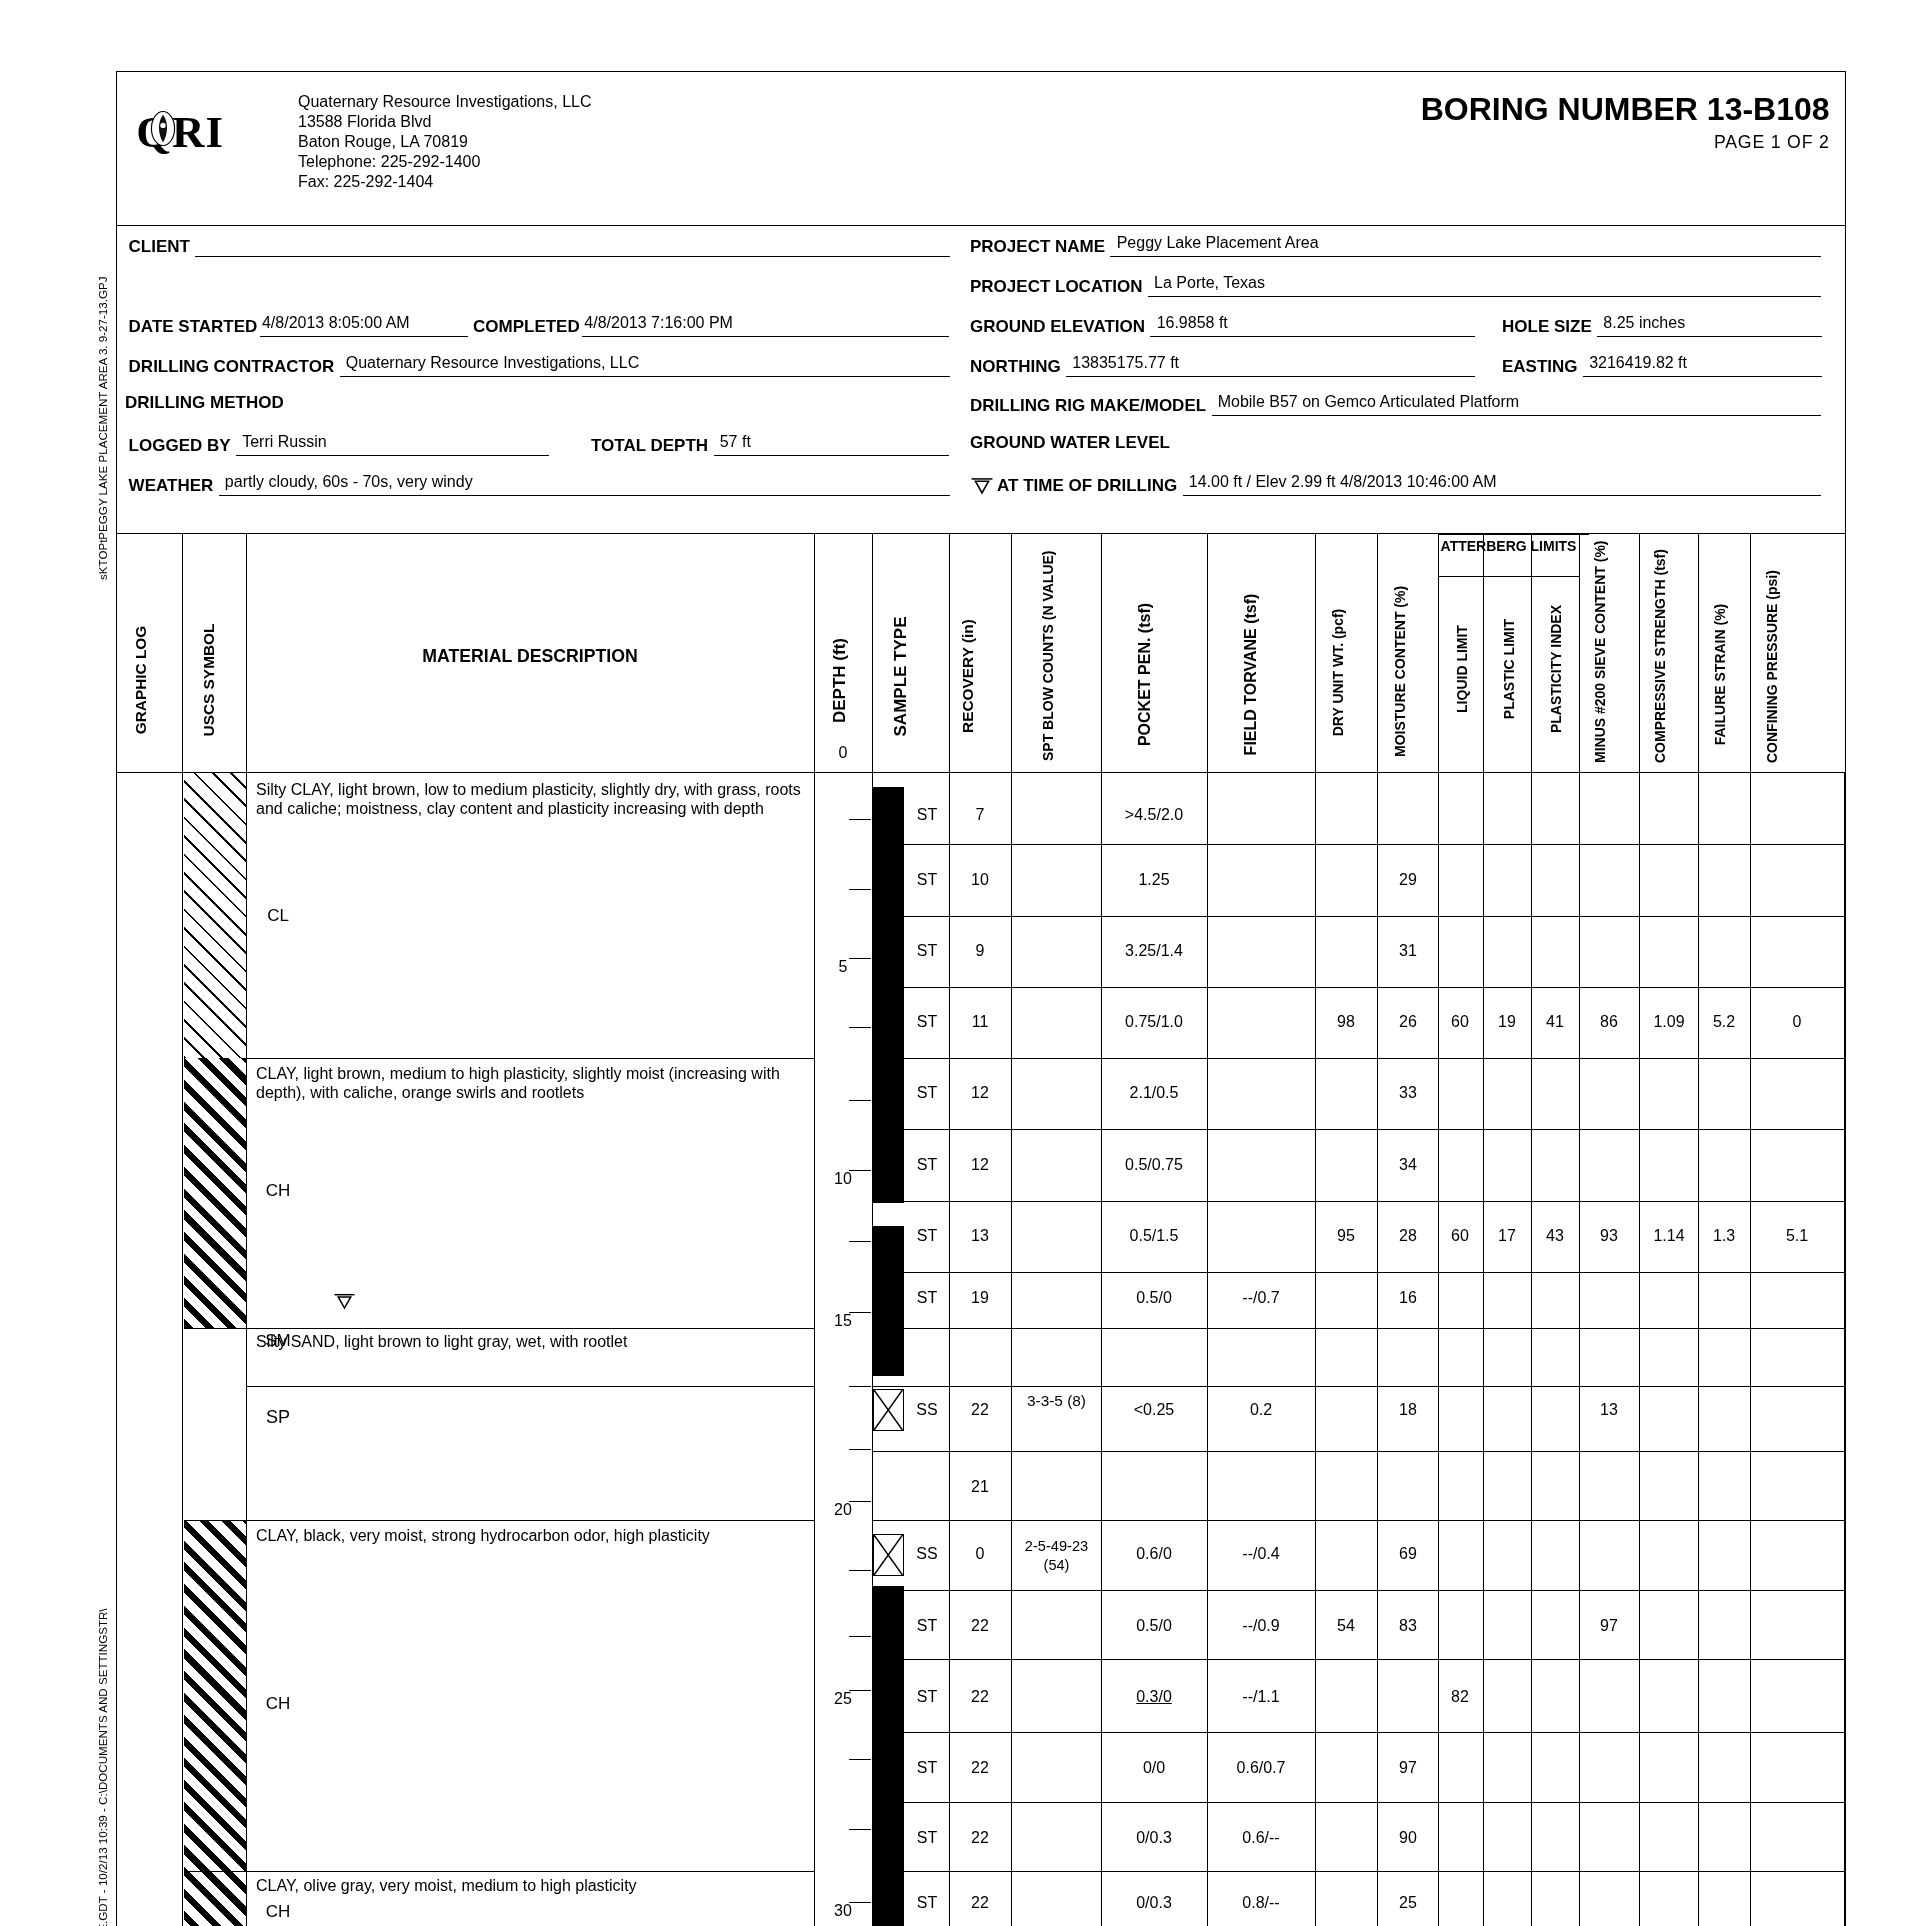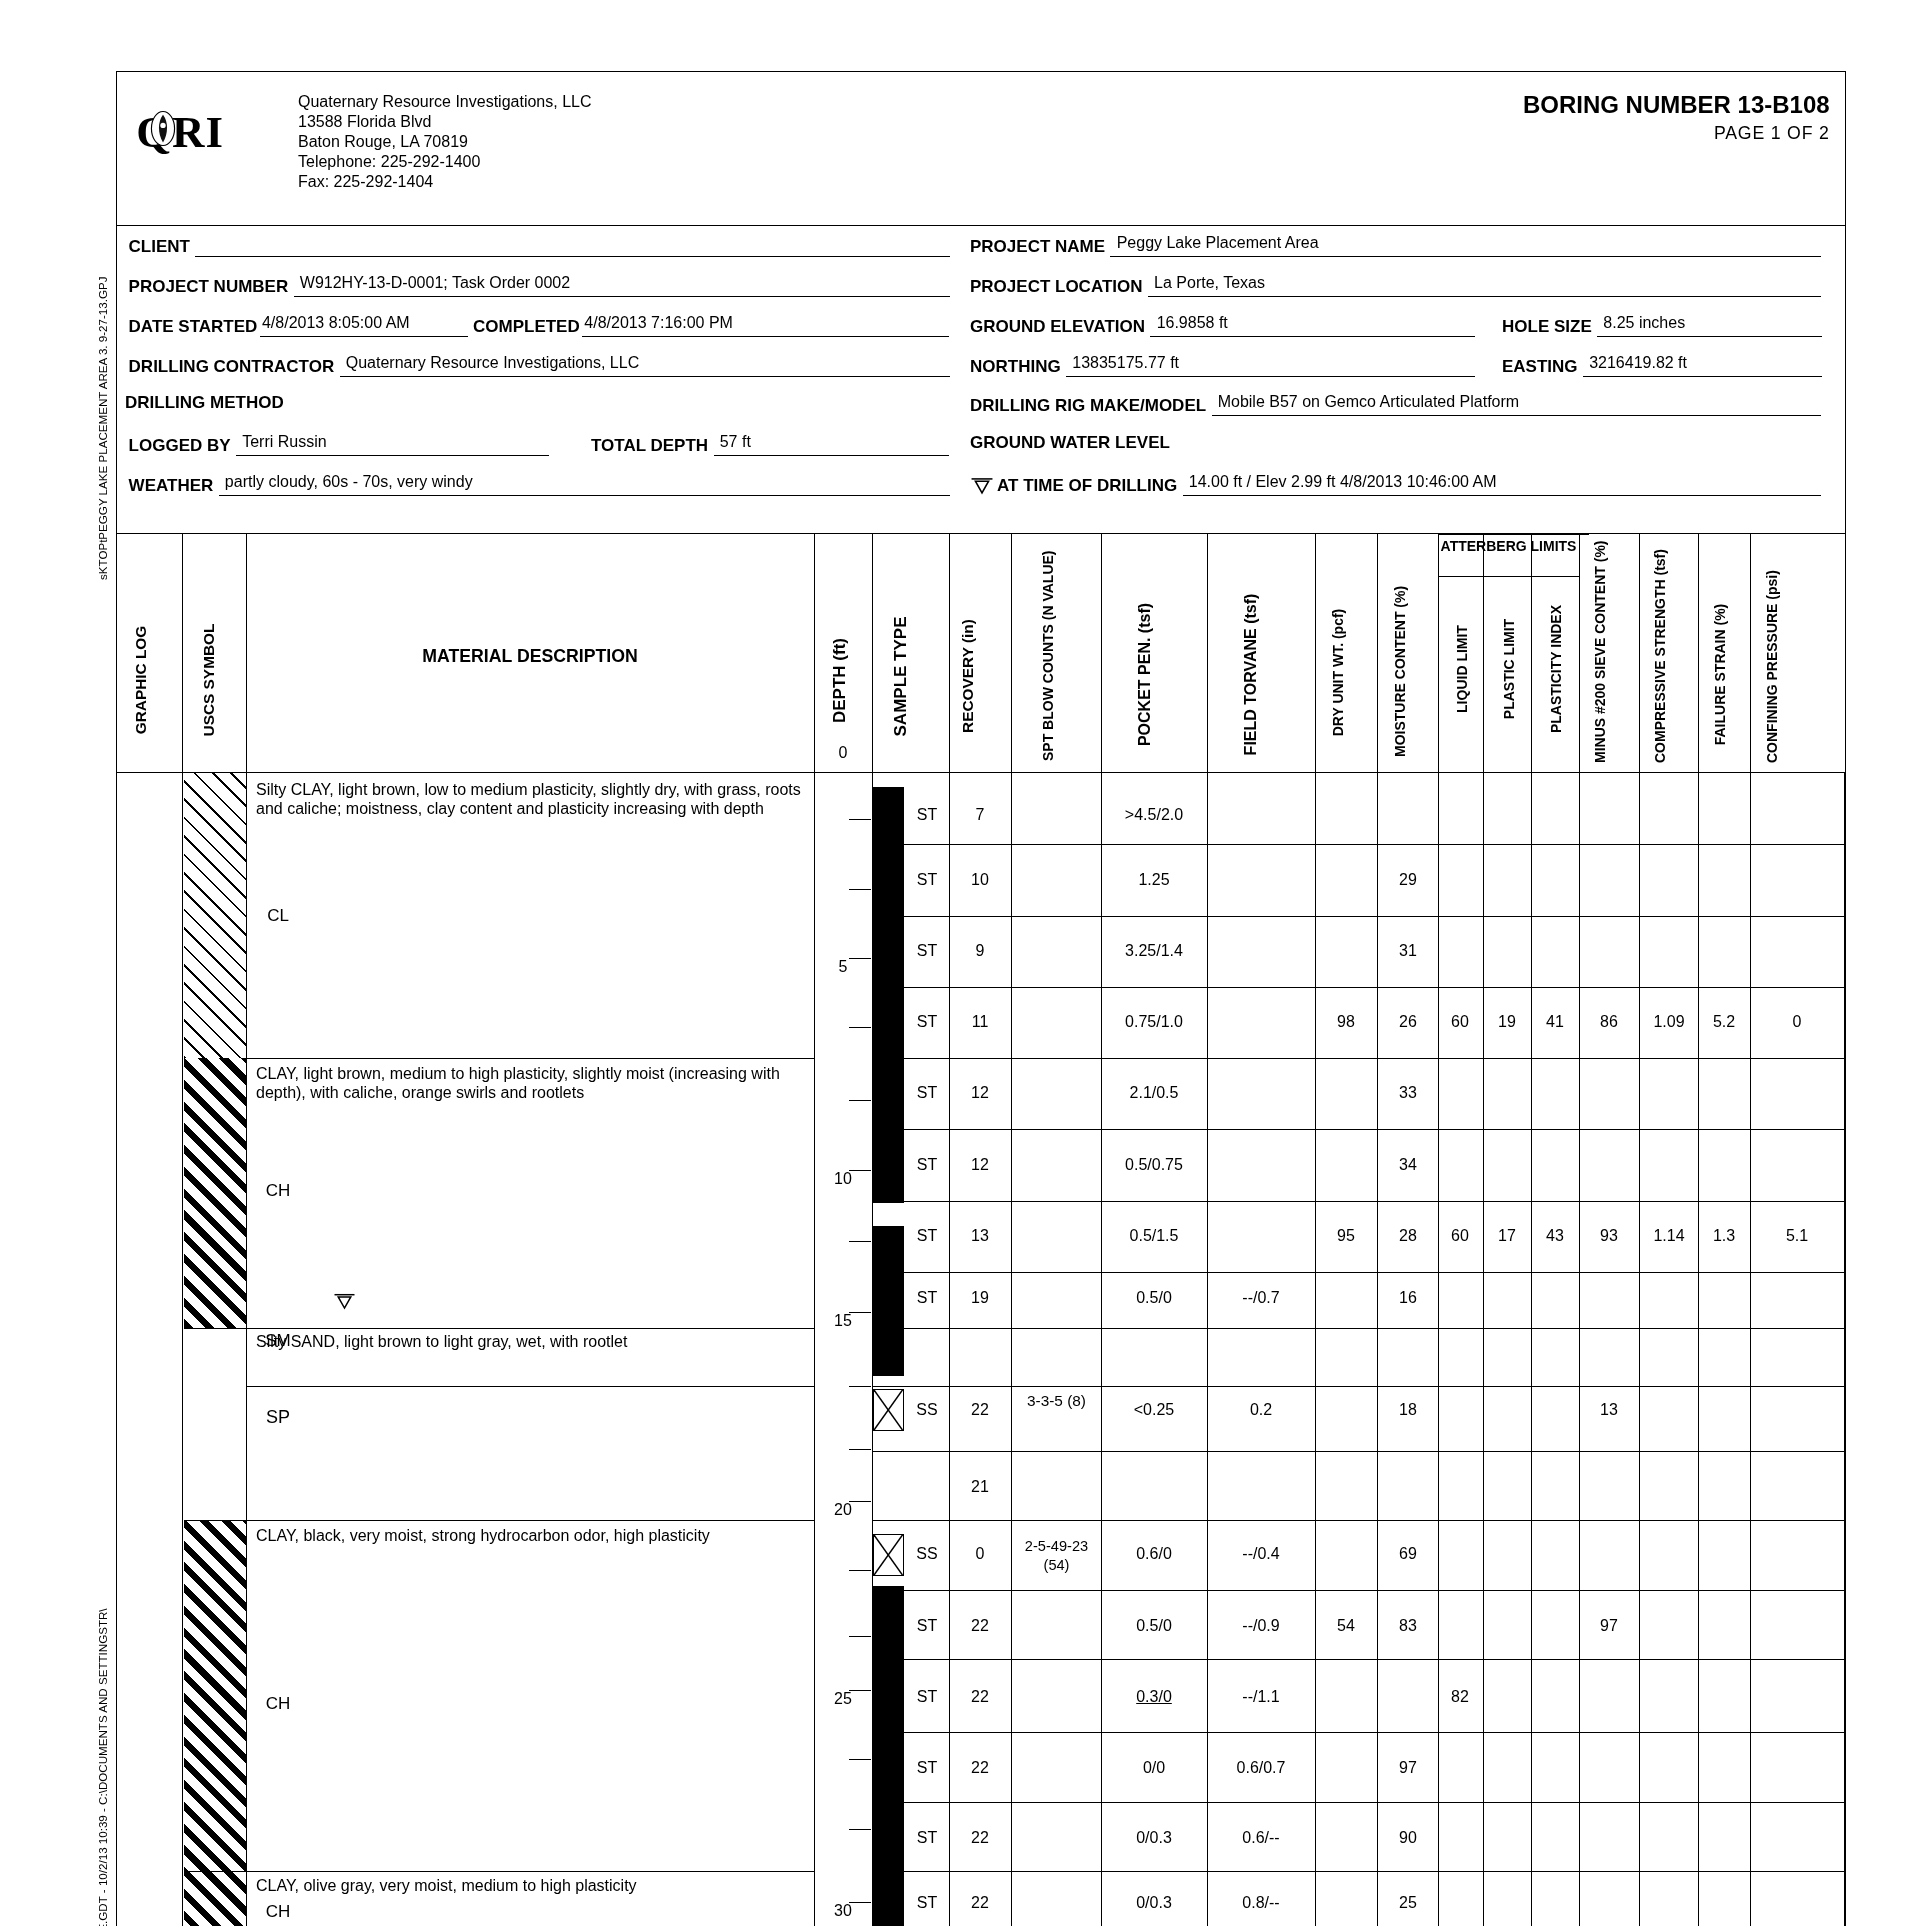--- a/index.html
+++ b/index.html
@@ -9,21 +9,21 @@
   
   .sheet{position:absolute;left:116px;top:71px;width:1730px;height:2352px;border:1.2px solid #000;box-sizing:border-box;}
 
   
   .hdr{position:relative;height:154px;border-bottom:1.2px solid #000;box-sizing:border-box;}
   .logo{position:absolute;left:15.4px;top:23px;width:150px;height:73px;}
   .logo .qri{font-family:"Liberation Serif",serif;font-size:45px;font-weight:bold;letter-spacing:0.8px;line-height:45px;position:absolute;left:3.9px;top:15.4px;}
   .logo .emblem{position:absolute;left:17px;top:15.4px;width:28px;height:37px;}
   .addr{position:absolute;left:181px;top:20px;font-size:16px;line-height:20px;}
   .bign{position:absolute;right:15.4px;top:18.5px;text-align:right;}
-  .bign .t{font-size:24px;font-weight:bold;letter-spacing:0px;}
+  .bign .t{font-size:32px;font-weight:bold;letter-spacing:0px;}
   .bign .p{font-size:17.7px;margin-top:4.6px;letter-spacing:0.8px;}
 
   
   .info{position:relative;height:308px;border-bottom:1.2px solid #000;box-sizing:border-box;font-size:17px;}
   .lbl{font-weight:bold;white-space:nowrap;}
   .val{white-space:nowrap;}
   .fld{position:absolute;display:flex;align-items:flex-end;}
   .fld .ul{border-bottom:0.8px solid #000;display:inline-block;height:21.6px;}
   .fld .ul .val{position:relative;top:-1.5px;padding-left:6.2px;font-size:16px;}
 
@@ -88,24 +88,20 @@
 
       <div class="fld" style="left:853px;top:8.5px;width:851px;">
         <span class="lbl">PROJECT NAME</span>
         <span class="ul" style="flex:1;margin-left:5.4px;"><span class="val">Peggy Lake Placement Area</span></span>
       </div>
       <div class="fld" style="left:11.6px;top:8.5px;width:821px;">
         <span class="lbl">CLIENT</span>
         <span class="ul" style="flex:1;margin-left:5.4px;"><span class="val"></span></span>
       </div>
 
-      <div class="fld" style="left:11.6px;top:48px;width:821px;">
-        <span class="lbl">PROJECT NUMBER</span>
-        <span class="ul" style="flex:1;margin-left:5.4px;"><span class="val">W912HY-13-D-0001; Task Order 0002</span></span>
-      </div>
       <div class="fld" style="left:853px;top:48px;width:851px;">
         <span class="lbl">PROJECT LOCATION</span>
         <span class="ul" style="flex:1;margin-left:5.4px;"><span class="val">La Porte, Texas</span></span>
       </div>
 
       <div class="fld" style="left:11.6px;top:88px;width:339px;">
         <span class="lbl">DATE STARTED</span>
         <span class="ul" style="flex:1;margin-left:2.3px;"><span class="val" style="padding-left:2.3px;">4/8/2013 8:05:00 AM</span></span>
       </div>
       <div class="fld" style="left:356px;top:88px;width:476px;">

